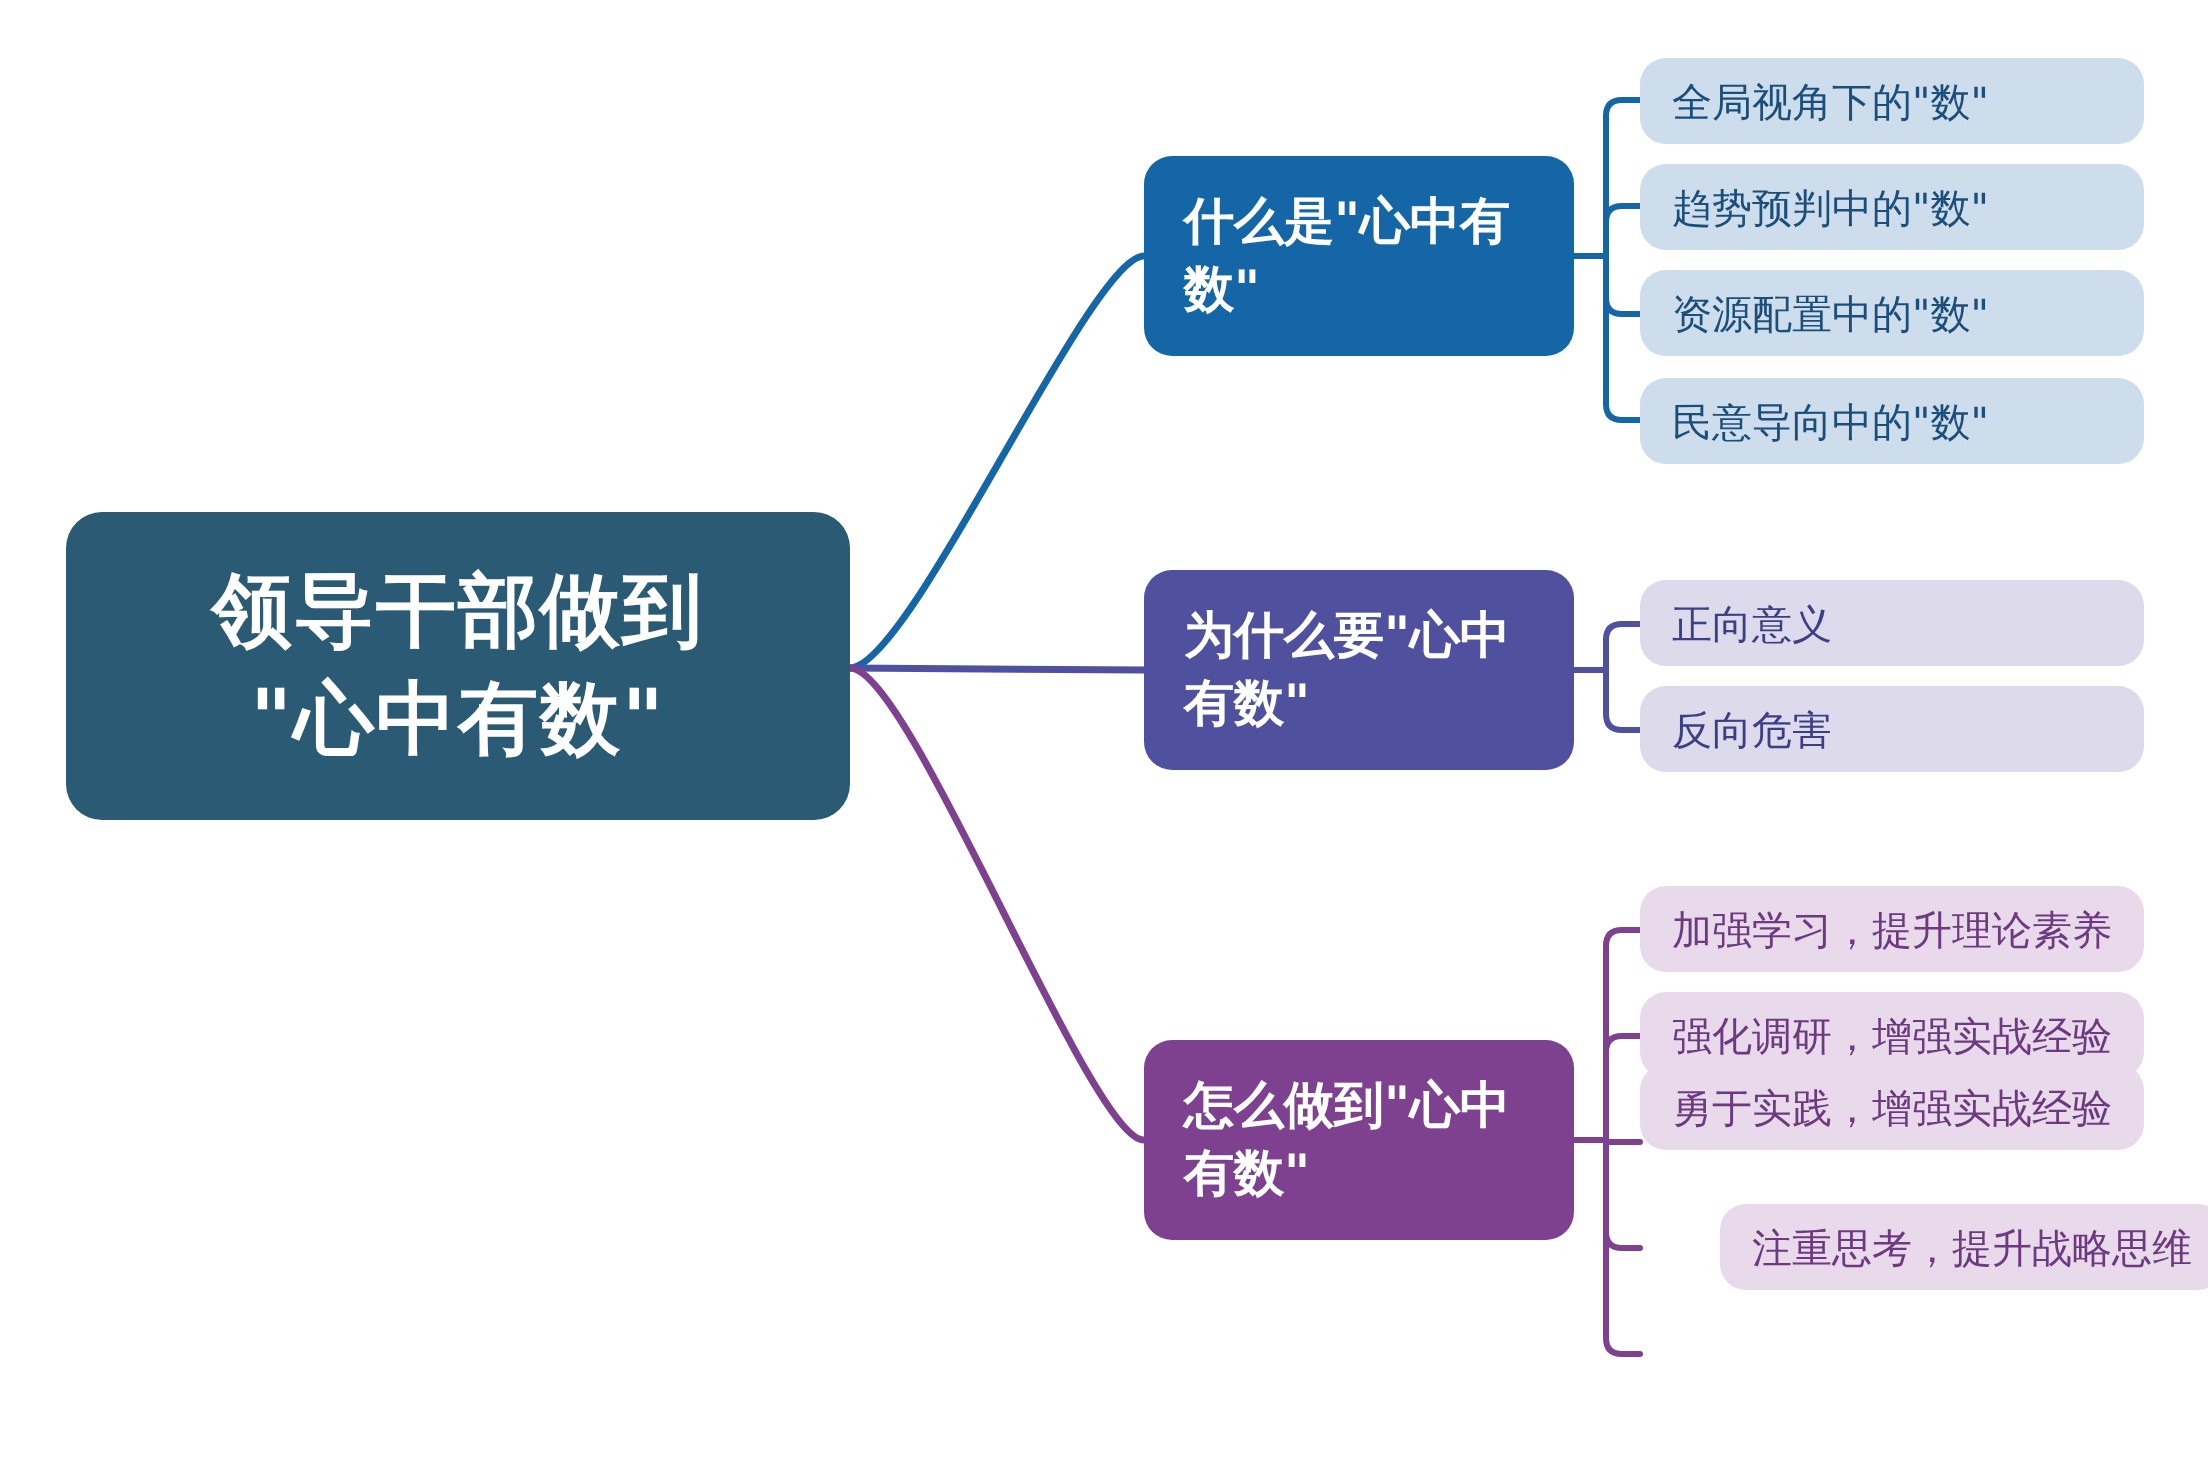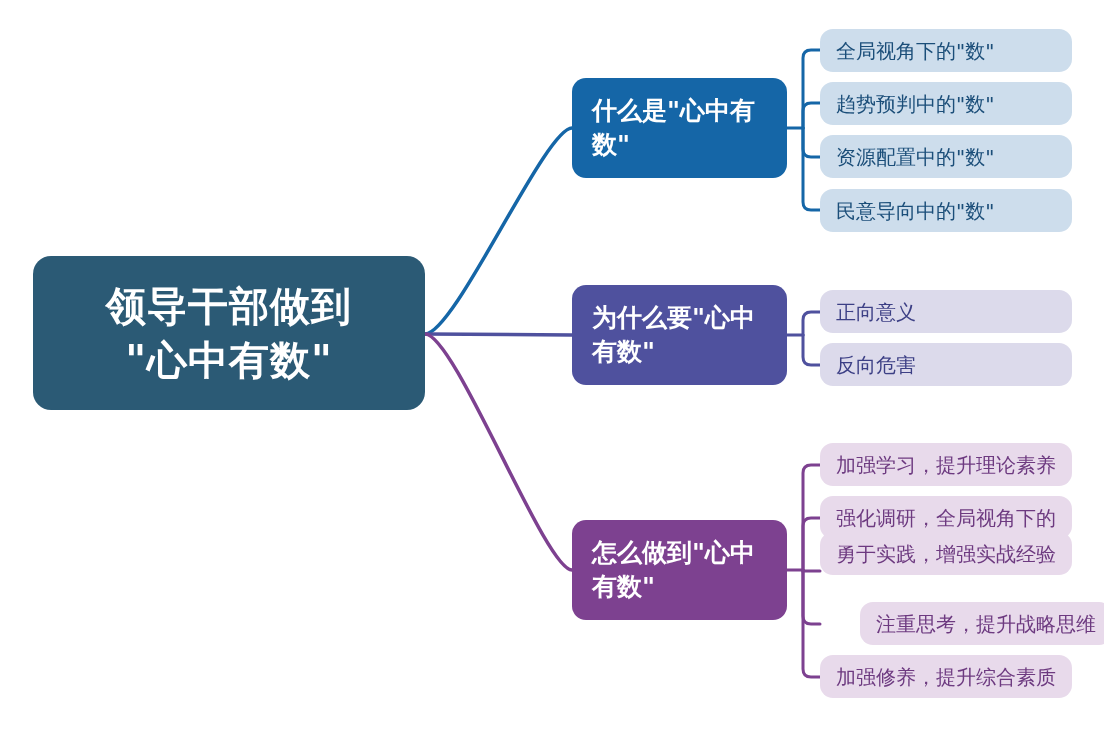--- a/index.html
+++ b/index.html
@@ -115,25 +115,22 @@
     <span class="label">正向意义</span>
   </div>
   <div class="node leaf-node leaf-indigo l2-1">
     <span class="label">反向危害</span>
   </div>
 
   <div class="node leaf-node leaf-purple l3-0">
     <span class="label">加强学习，提升理论素养</span>
   </div>
   <div class="node leaf-node leaf-purple l3-1">
-    <span class="label">强化调研，全局视角下的</span>
+    <span class="label">强化调研，增强实战经验</span>
   </div>
   <div class="node leaf-node leaf-purple l3-2">
     <span class="label">勇于实践，增强实战经验</span>
   </div>
   <div class="node leaf-node leaf-purple l3-3">
     <span class="label">注重思考，提升战略思维</span>
   </div>
-  <div class="node leaf-node leaf-purple l3-4">
-    <span class="label">加强修养，提升综合素质</span>
-  </div>
 
 </div>
 
 </body></html>

